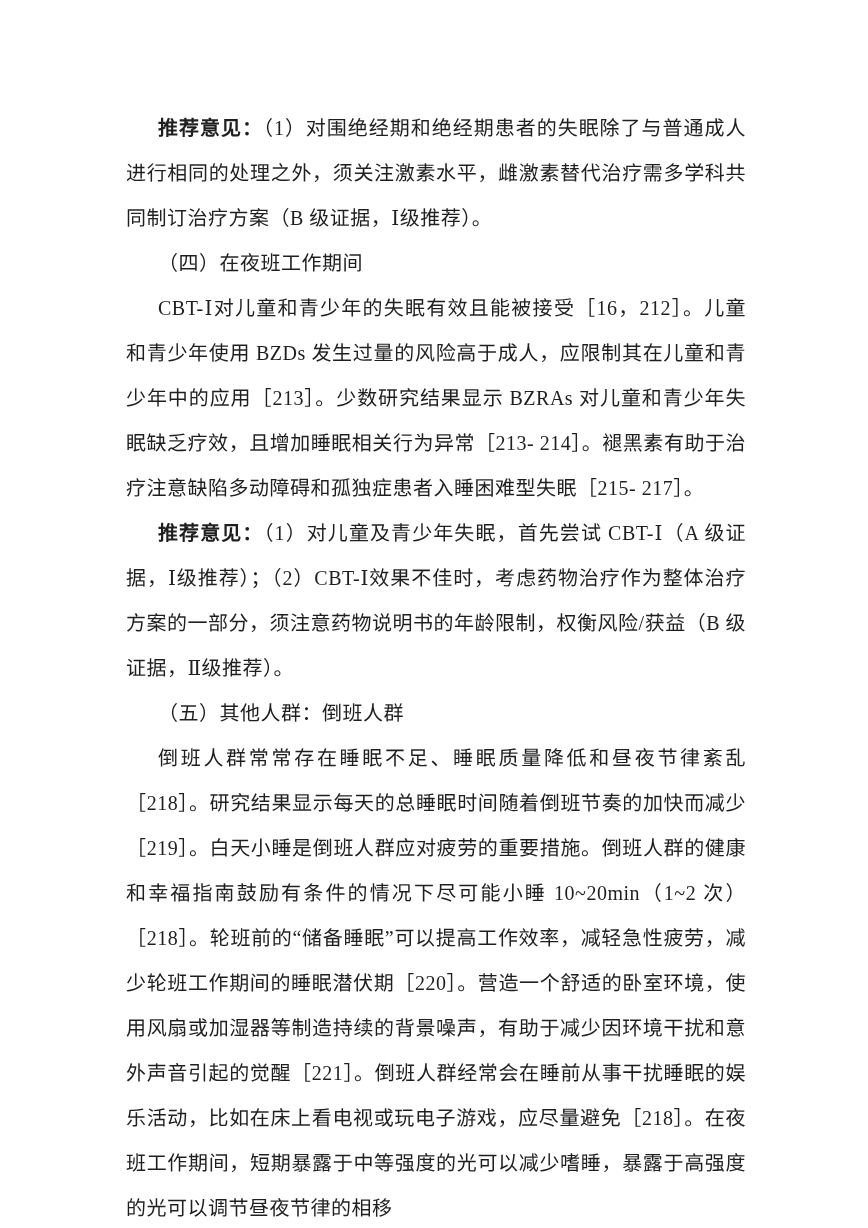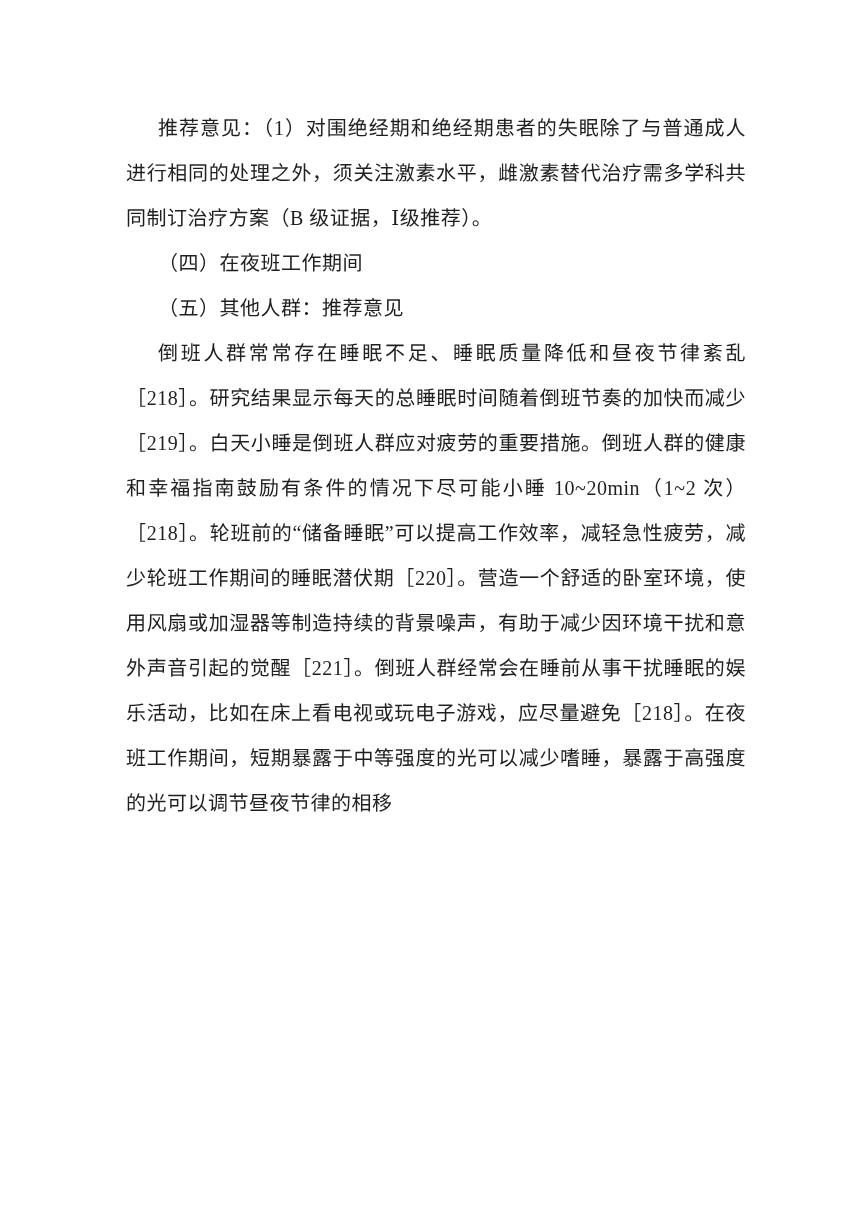--- a/index.html
+++ b/index.html
@@ -26,41 +26,47 @@
     color: #1f1f1f;
     text-align: justify;
     text-justify: inter-ideograph;
     letter-spacing: 0.5px;
   }
   .doc p {
     margin: 0;
     text-indent: 32px;
   }
   .lead {
-    font-weight: normal;
+    font-weight: bold;
   }
 </style>
 </head>
 <body>
 
 <div class="page">
   <div class="doc">
 
     <p>
       <span class="lead">推荐意见：</span><span>（1）对围绝经期和绝经期患者的失眠除了与普通成人进行相同的处理之外，须关注激素水平，雌激素替代治疗需多学科共同制订治疗方案（B 级证据，Ⅰ级推荐）。</span>
     </p>
 
     <p>
       <span>（四）在夜班工作期间</span>
     </p>
 
-
+    <p>
+      <span>CBT-Ⅰ对儿童和青少年的失眠有效且能被接受［16，212］。儿童和青少年使用 BZDs 发生过量的风险高于成人，应限制其在儿童和青少年中的应用［213］。少数研究结果显示 BZRAs 对儿童和青少年失眠缺乏疗效，且增加睡眠相关行为异常［213- 214］。褪黑素有助于治疗注意缺陷多动障碍和孤独症患者入睡困难型失眠［215- 217］。</span>
+    </p>
 
     <p>
-      <span>（五）其他人群：推荐意见</span>
+      <span class="lead">推荐意见：</span><span>（1）对儿童及青少年失眠，首先尝试 CBT-Ⅰ（A 级证据，Ⅰ级推荐）；（2）CBT-Ⅰ效果不佳时，考虑药物治疗作为整体治疗方案的一部分，须注意药物说明书的年龄限制，权衡风险/获益（B 级证据，Ⅱ级推荐）。</span>
+    </p>
+
+    <p>
+      <span>（五）其他人群：倒班人群</span>
     </p>
 
     <p>
       <span>倒班人群常常存在睡眠不足、睡眠质量降低和昼夜节律紊乱［218］。研究结果显示每天的总睡眠时间随着倒班节奏的加快而减少［219］。白天小睡是倒班人群应对疲劳的重要措施。倒班人群的健康和幸福指南鼓励有条件的情况下尽可能小睡 10~20min（1~2 次）［218］。轮班前的“储备睡眠”可以提高工作效率，减轻急性疲劳，减少轮班工作期间的睡眠潜伏期［220］。营造一个舒适的卧室环境，使用风扇或加湿器等制造持续的背景噪声，有助于减少因环境干扰和意外声音引起的觉醒［221］。倒班人群经常会在睡前从事干扰睡眠的娱乐活动，比如在床上看电视或玩电子游戏，应尽量避免［218］。在夜班工作期间，短期暴露于中等强度的光可以减少嗜睡，暴露于高强度的光可以调节昼夜节律的相移</span>
     </p>
 
   </div>
 </div>
 
 </body></html>

